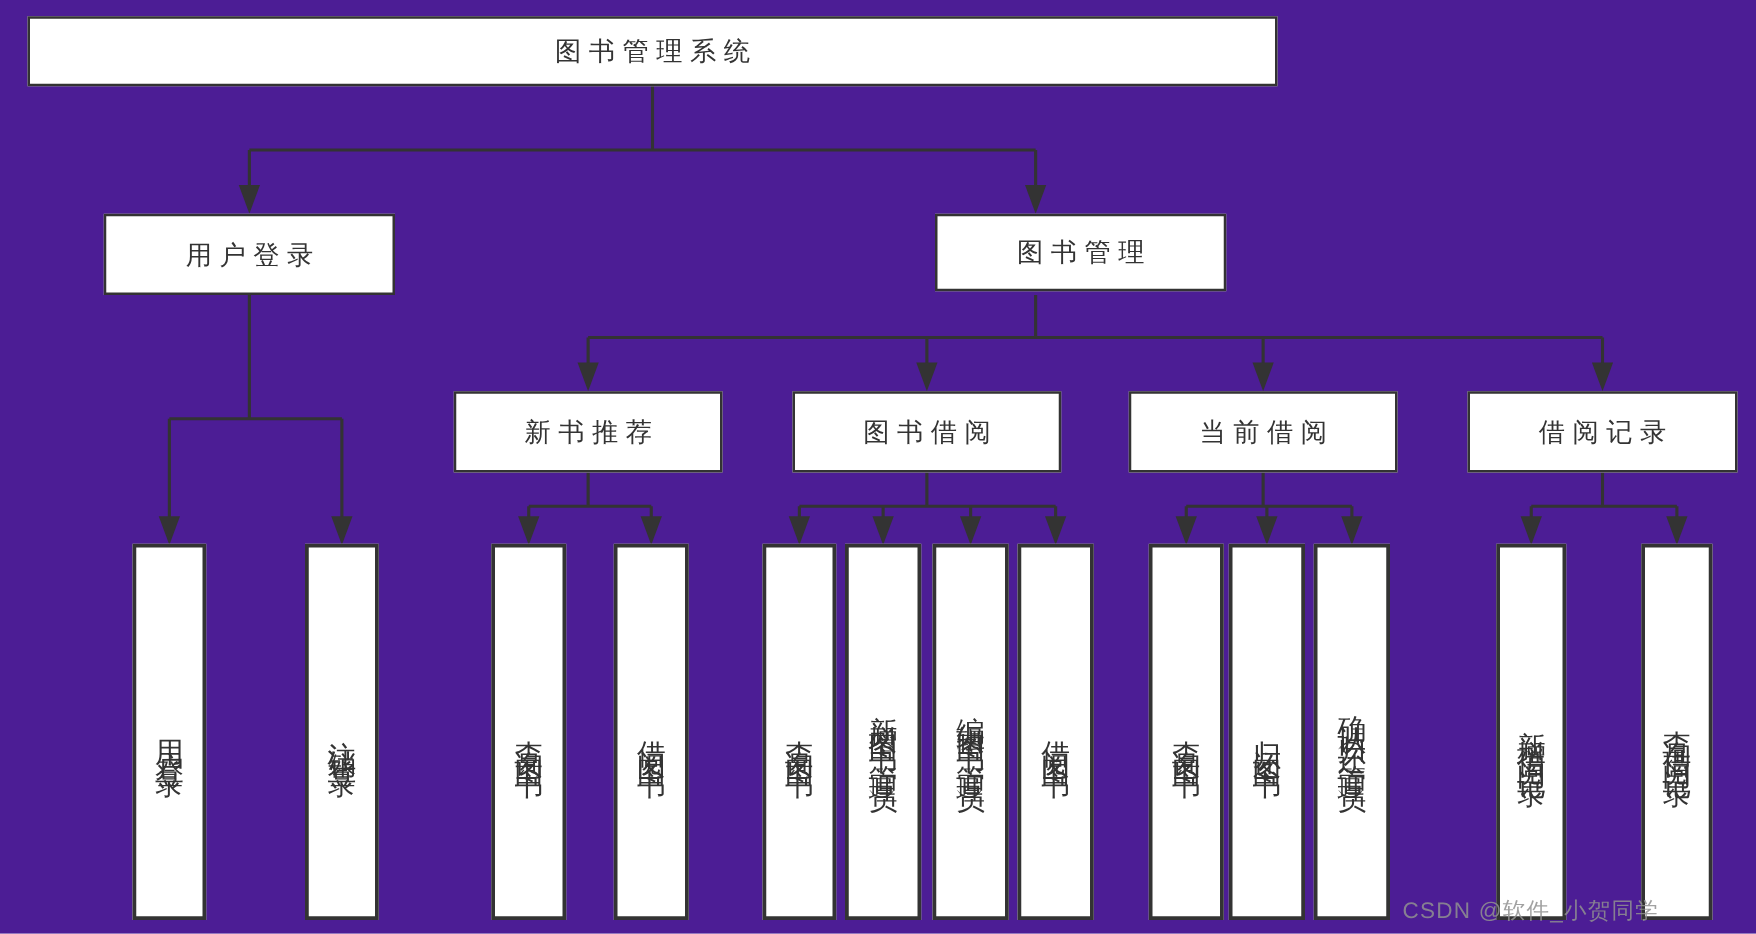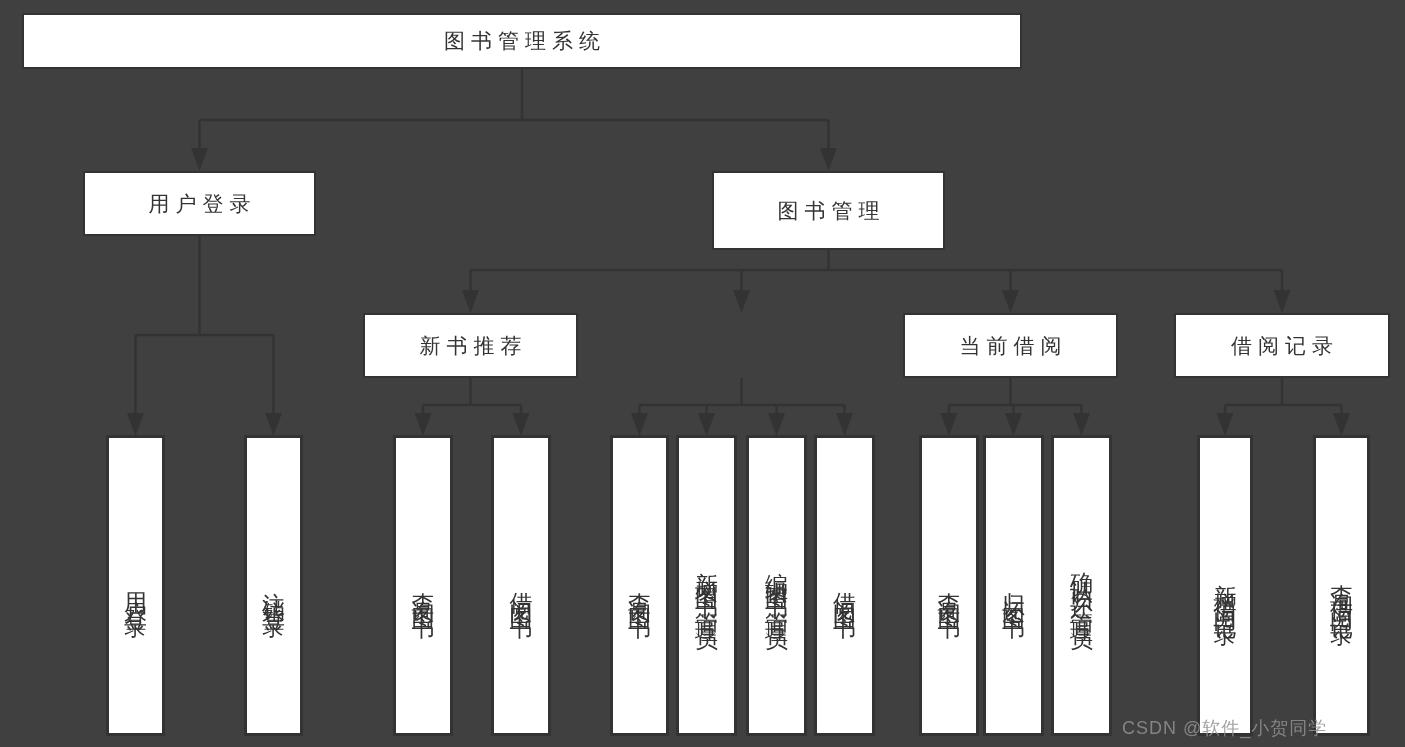--- a/index.html
+++ b/index.html
@@ -5,21 +5,21 @@
   html, body {
     margin: 0;
     padding: 0;
     background: #ffffff;
     font-family: "Liberation Sans", "DejaVu Sans", sans-serif;
   }
   .stage {
     position: relative;
     width: 1405px;
     height: 747px;
-    background: #404040;
+    background: #4c1d95;
     overflow: hidden;
   }
   .connectors {
     position: absolute;
     left: 0;
     top: 0;
     z-index: 1;
   }
   .box {
     position: absolute;
@@ -108,23 +108,24 @@
       <polygon points="1081.5,436 1073,413 1090,413"></polygon>
 
       <polygon points="1225,436 1216.5,413 1233.5,413"></polygon>
       <polygon points="1341.5,436 1333,413 1350,413"></polygon>
     </g>
   </svg>
 
   <div class="box h-box root">图书管理系统</div>
 
   <div class="box h-box" style="left:83px; top:171px; width:233px; height:65px;">用户登录</div>
-  <div class="box h-box" style="left:712px; top:171px; width:233px; height:79px;">图书管理</div>
+  <div class="box h-box" style="left:748px; top:171px; width:233px; height:62px;">图书管理</div>
 
   <div class="box h-box" style="left:363px; top:313px; width:215px; height:65px;text-align:right;">新书推荐</div>
+  <div class="box h-box" style="left:634px; top:313px; width:215px; height:65px;">图书借阅</div>
   <div class="box h-box" style="left:903px; top:313px; width:215px; height:65px;">当前借阅</div>
   <div class="box h-box" style="left:1174px; top:313px; width:216px; height:65px;">借阅记录</div>
 
   <div class="box v-box" style="left:106px; top:435px; width:59px; height:301px;">用户登录</div>
   <div class="box v-box" style="left:244px; top:435px; width:59px; height:301px;">注销登录</div>
 
   <div class="box v-box" style="left:393px; top:435px; width:60px; height:301px;">查询图书</div>
   <div class="box v-box" style="left:491px; top:435px; width:60px; height:301px;">借阅图书</div>
 
   <div class="box v-box" style="left:610px; top:435px; width:59px; height:301px;">查询图书</div>

